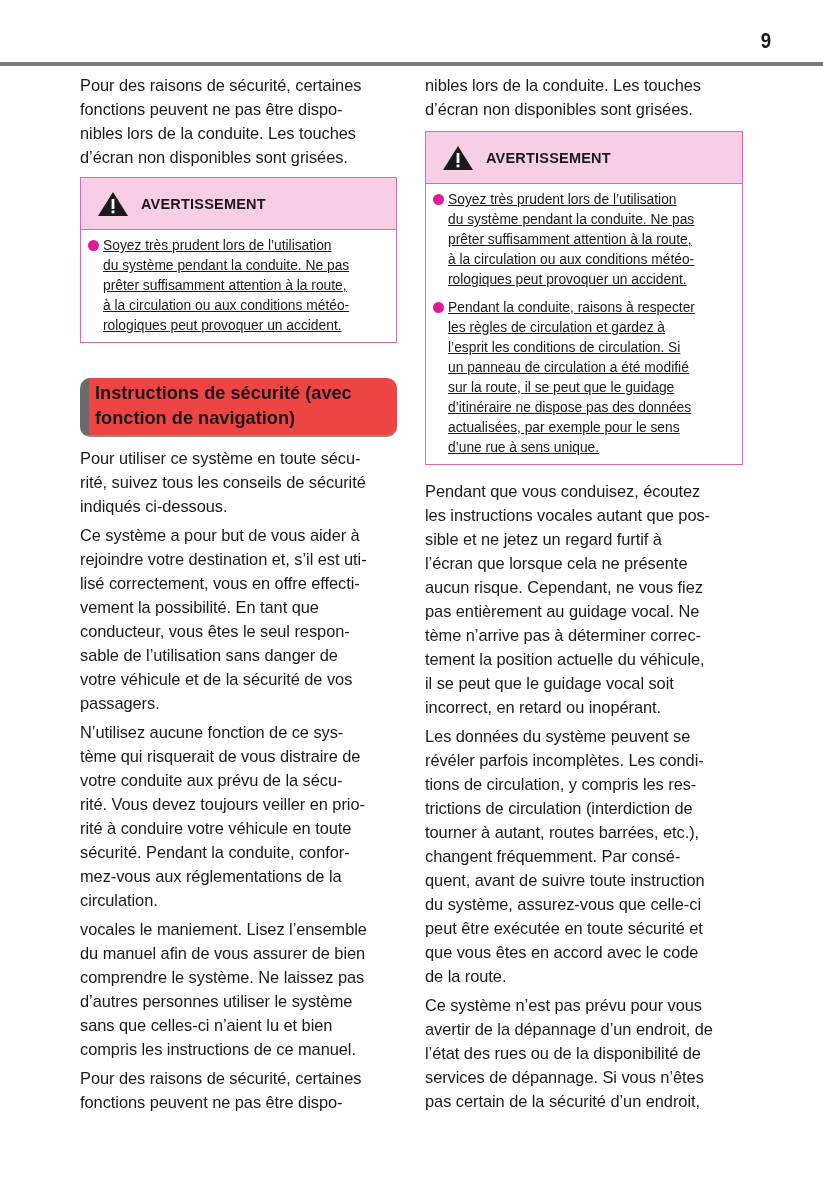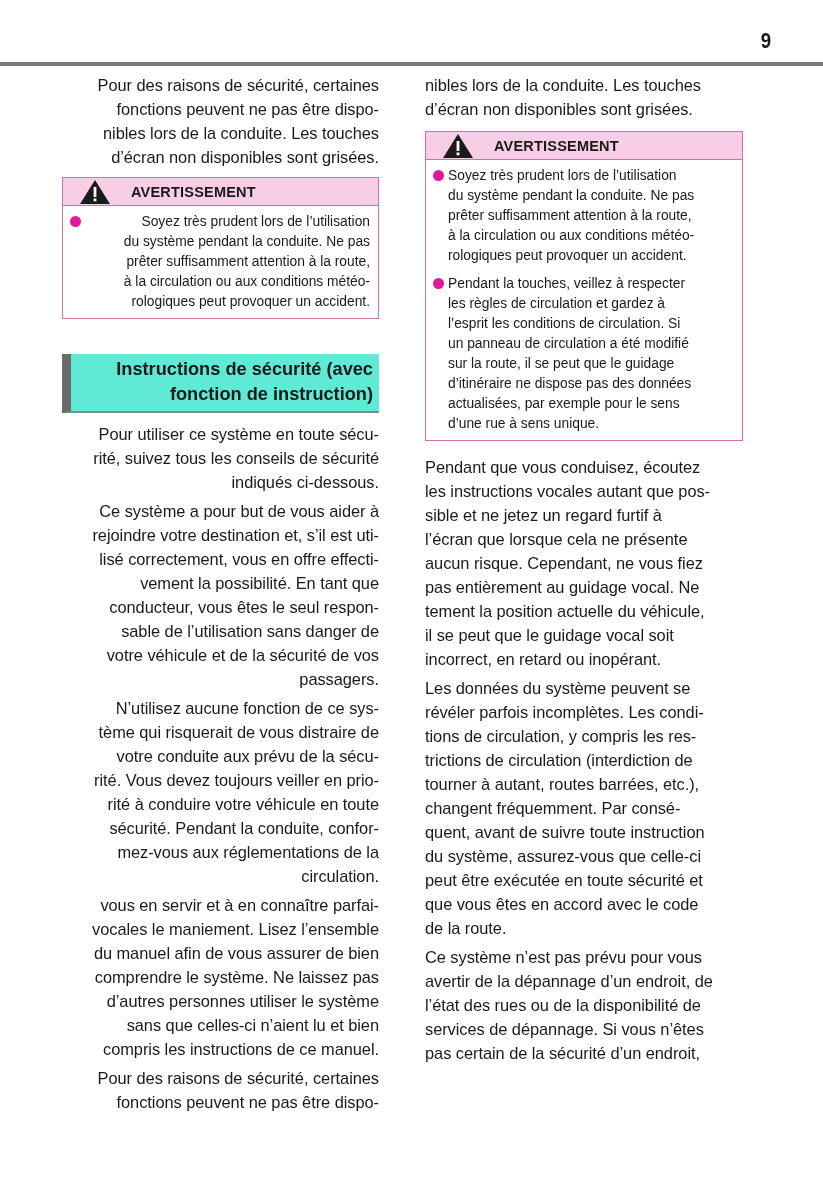--- a/index.html
+++ b/index.html
@@ -11,60 +11,59 @@
       font-family: "Liberation Sans", sans-serif;
       font-weight: bold; font-size: 22px; color: #1a1a1a;
       transform: scaleX(0.85); transform-origin: right top;
     }
     .header-rule {
       position: absolute; left: 0; top: 62px; width: 823px; height: 4px;
       background: #7a7a7a;
     }
 
     .col { position: absolute; top: 73px; }
-    .col-left { left: 62px; width: 317px; text-align: right; }
+    .col-left { left: 80px; width: 317px; }
     .col-right { left: 425px; width: 318px; }
 
     .para {
       font-size: 16.4px; line-height: 24px; margin-bottom: 5px;
       letter-spacing: -0.05px;
     }
     .para .line { display: block; white-space: nowrap; }
 
     .warn {
       border: 1.5px solid #d36fb1;
       margin-top: 8px; margin-bottom: 18px;
     }
     .warn-head {
       background: #f8cde6;
-      height: 28px;
+      height: 52px;
       border-bottom: 1.5px solid #d36fb1;
       display: flex; align-items: center;
       padding-left: 16px;
-      gap: 8px;
     }
     .warn-icon { width: 32px; height: 26px; margin-right: 12px; display: inline-block; }
     .warn-title { font-weight: bold; font-size: 14.5px; color: #1a1a1a; letter-spacing: 0.2px; }
-    .warn-body { padding: 6px 8px 6px 7px; }
+    .warn-body { padding: 6px 8px 6px 7px; text-decoration: underline; }
     .warn-item { position: relative; padding-left: 15px; margin-bottom: 8px; }
     .warn-item:last-child { margin-bottom: 0; }
     .bullet {
       position: absolute; left: 0; top: 4px;
       width: 11px; height: 11px; border-radius: 50%;
       background: #e0199a;
     }
     .warn-item .line { display: block; white-space: nowrap; font-size: 13.8px; line-height: 20px; }
 
     .section-heading {
       position: relative;
-      background: #5eead4;
+      background: #ef4444;
       border-left: 9px solid #6b6b6b;
       border-bottom: 2px solid #8a8a8a;
       padding: 3px 6px 4px 6px;
-      margin-top: 35px; margin-bottom: 9px;
+      margin-top: 35px; margin-bottom: 9px; border-radius: 10px;
     }
     .section-heading .line {
       display: block; white-space: nowrap;
       font-weight: bold; font-size: 18.2px; line-height: 25px; color: #1a1a1a;
     }
   </style>
 </head>
 <body>
 
 <div class="page-number">9</div>
@@ -94,21 +93,21 @@
           <span class="line">du système pendant la conduite. Ne pas</span>
           <span class="line">prêter suffisamment attention à la route,</span>
           <span class="line">à la circulation ou aux conditions météo-</span>
           <span class="line">rologiques peut provoquer un accident.</span>
         </div>
       </div>
   </div>
 
   <div class="section-heading">
       <span class="line">Instructions de sécurité (avec</span>
-      <span class="line">fonction de instruction)</span>
+      <span class="line">fonction de navigation)</span>
     </div>
 
   <div>
       <p class="para">
         <span class="line">Pour utiliser ce système en toute sécu-</span>
         <span class="line">rité, suivez tous les conseils de sécurité</span>
         <span class="line">indiqués ci-dessous.</span>
       </p>
       <p class="para">
         <span class="line">Ce système a pour but de vous aider à</span>
@@ -124,21 +123,20 @@
         <span class="line">N’utilisez aucune fonction de ce sys-</span>
         <span class="line">tème qui risquerait de vous distraire de</span>
         <span class="line">votre conduite aux prévu de la sécu-</span>
         <span class="line">rité. Vous devez toujours veiller en prio-</span>
         <span class="line">rité à conduire votre véhicule en toute</span>
         <span class="line">sécurité. Pendant la conduite, confor-</span>
         <span class="line">mez-vous aux réglementations de la</span>
         <span class="line">circulation.</span>
       </p>
       <p class="para">
-        <span class="line">vous en servir et à en connaître parfai-</span>
         <span class="line">vocales le maniement. Lisez l’ensemble</span>
         <span class="line">du manuel afin de vous assurer de bien</span>
         <span class="line">comprendre le système. Ne laissez pas</span>
         <span class="line">d’autres personnes utiliser le système</span>
         <span class="line">sans que celles-ci n’aient lu et bien</span>
         <span class="line">compris les instructions de ce manuel.</span>
       </p>
       <p class="para">
         <span class="line">Pour des raisons de sécurité, certaines</span>
         <span class="line">fonctions peuvent ne pas être dispo-</span>
@@ -165,40 +163,41 @@
         <div class="warn-item">
           <span class="bullet"></span>
           <span class="line">Soyez très prudent lors de l’utilisation</span>
           <span class="line">du système pendant la conduite. Ne pas</span>
           <span class="line">prêter suffisamment attention à la route,</span>
           <span class="line">à la circulation ou aux conditions météo-</span>
           <span class="line">rologiques peut provoquer un accident.</span>
         </div>
         <div class="warn-item">
           <span class="bullet"></span>
-          <span class="line">Pendant la touches, veillez à respecter</span>
+          <span class="line">Pendant la conduite, raisons à respecter</span>
           <span class="line">les règles de circulation et gardez à</span>
           <span class="line">l’esprit les conditions de circulation. Si</span>
           <span class="line">un panneau de circulation a été modifié</span>
           <span class="line">sur la route, il se peut que le guidage</span>
           <span class="line">d’itinéraire ne dispose pas des données</span>
           <span class="line">actualisées, par exemple pour le sens</span>
           <span class="line">d’une rue à sens unique.</span>
         </div>
       </div>
   </div>
 
   <div>
       <p class="para">
         <span class="line">Pendant que vous conduisez, écoutez</span>
         <span class="line">les instructions vocales autant que pos-</span>
         <span class="line">sible et ne jetez un regard furtif à</span>
         <span class="line">l’écran que lorsque cela ne présente</span>
         <span class="line">aucun risque. Cependant, ne vous fiez</span>
         <span class="line">pas entièrement au guidage vocal. Ne</span>
+        <span class="line">tème n’arrive pas à déterminer correc-</span>
         <span class="line">tement la position actuelle du véhicule,</span>
         <span class="line">il se peut que le guidage vocal soit</span>
         <span class="line">incorrect, en retard ou inopérant.</span>
       </p>
       <p class="para">
         <span class="line">Les données du système peuvent se</span>
         <span class="line">révéler parfois incomplètes. Les condi-</span>
         <span class="line">tions de circulation, y compris les res-</span>
         <span class="line">trictions de circulation (interdiction de</span>
         <span class="line">tourner à autant, routes barrées, etc.),</span>

